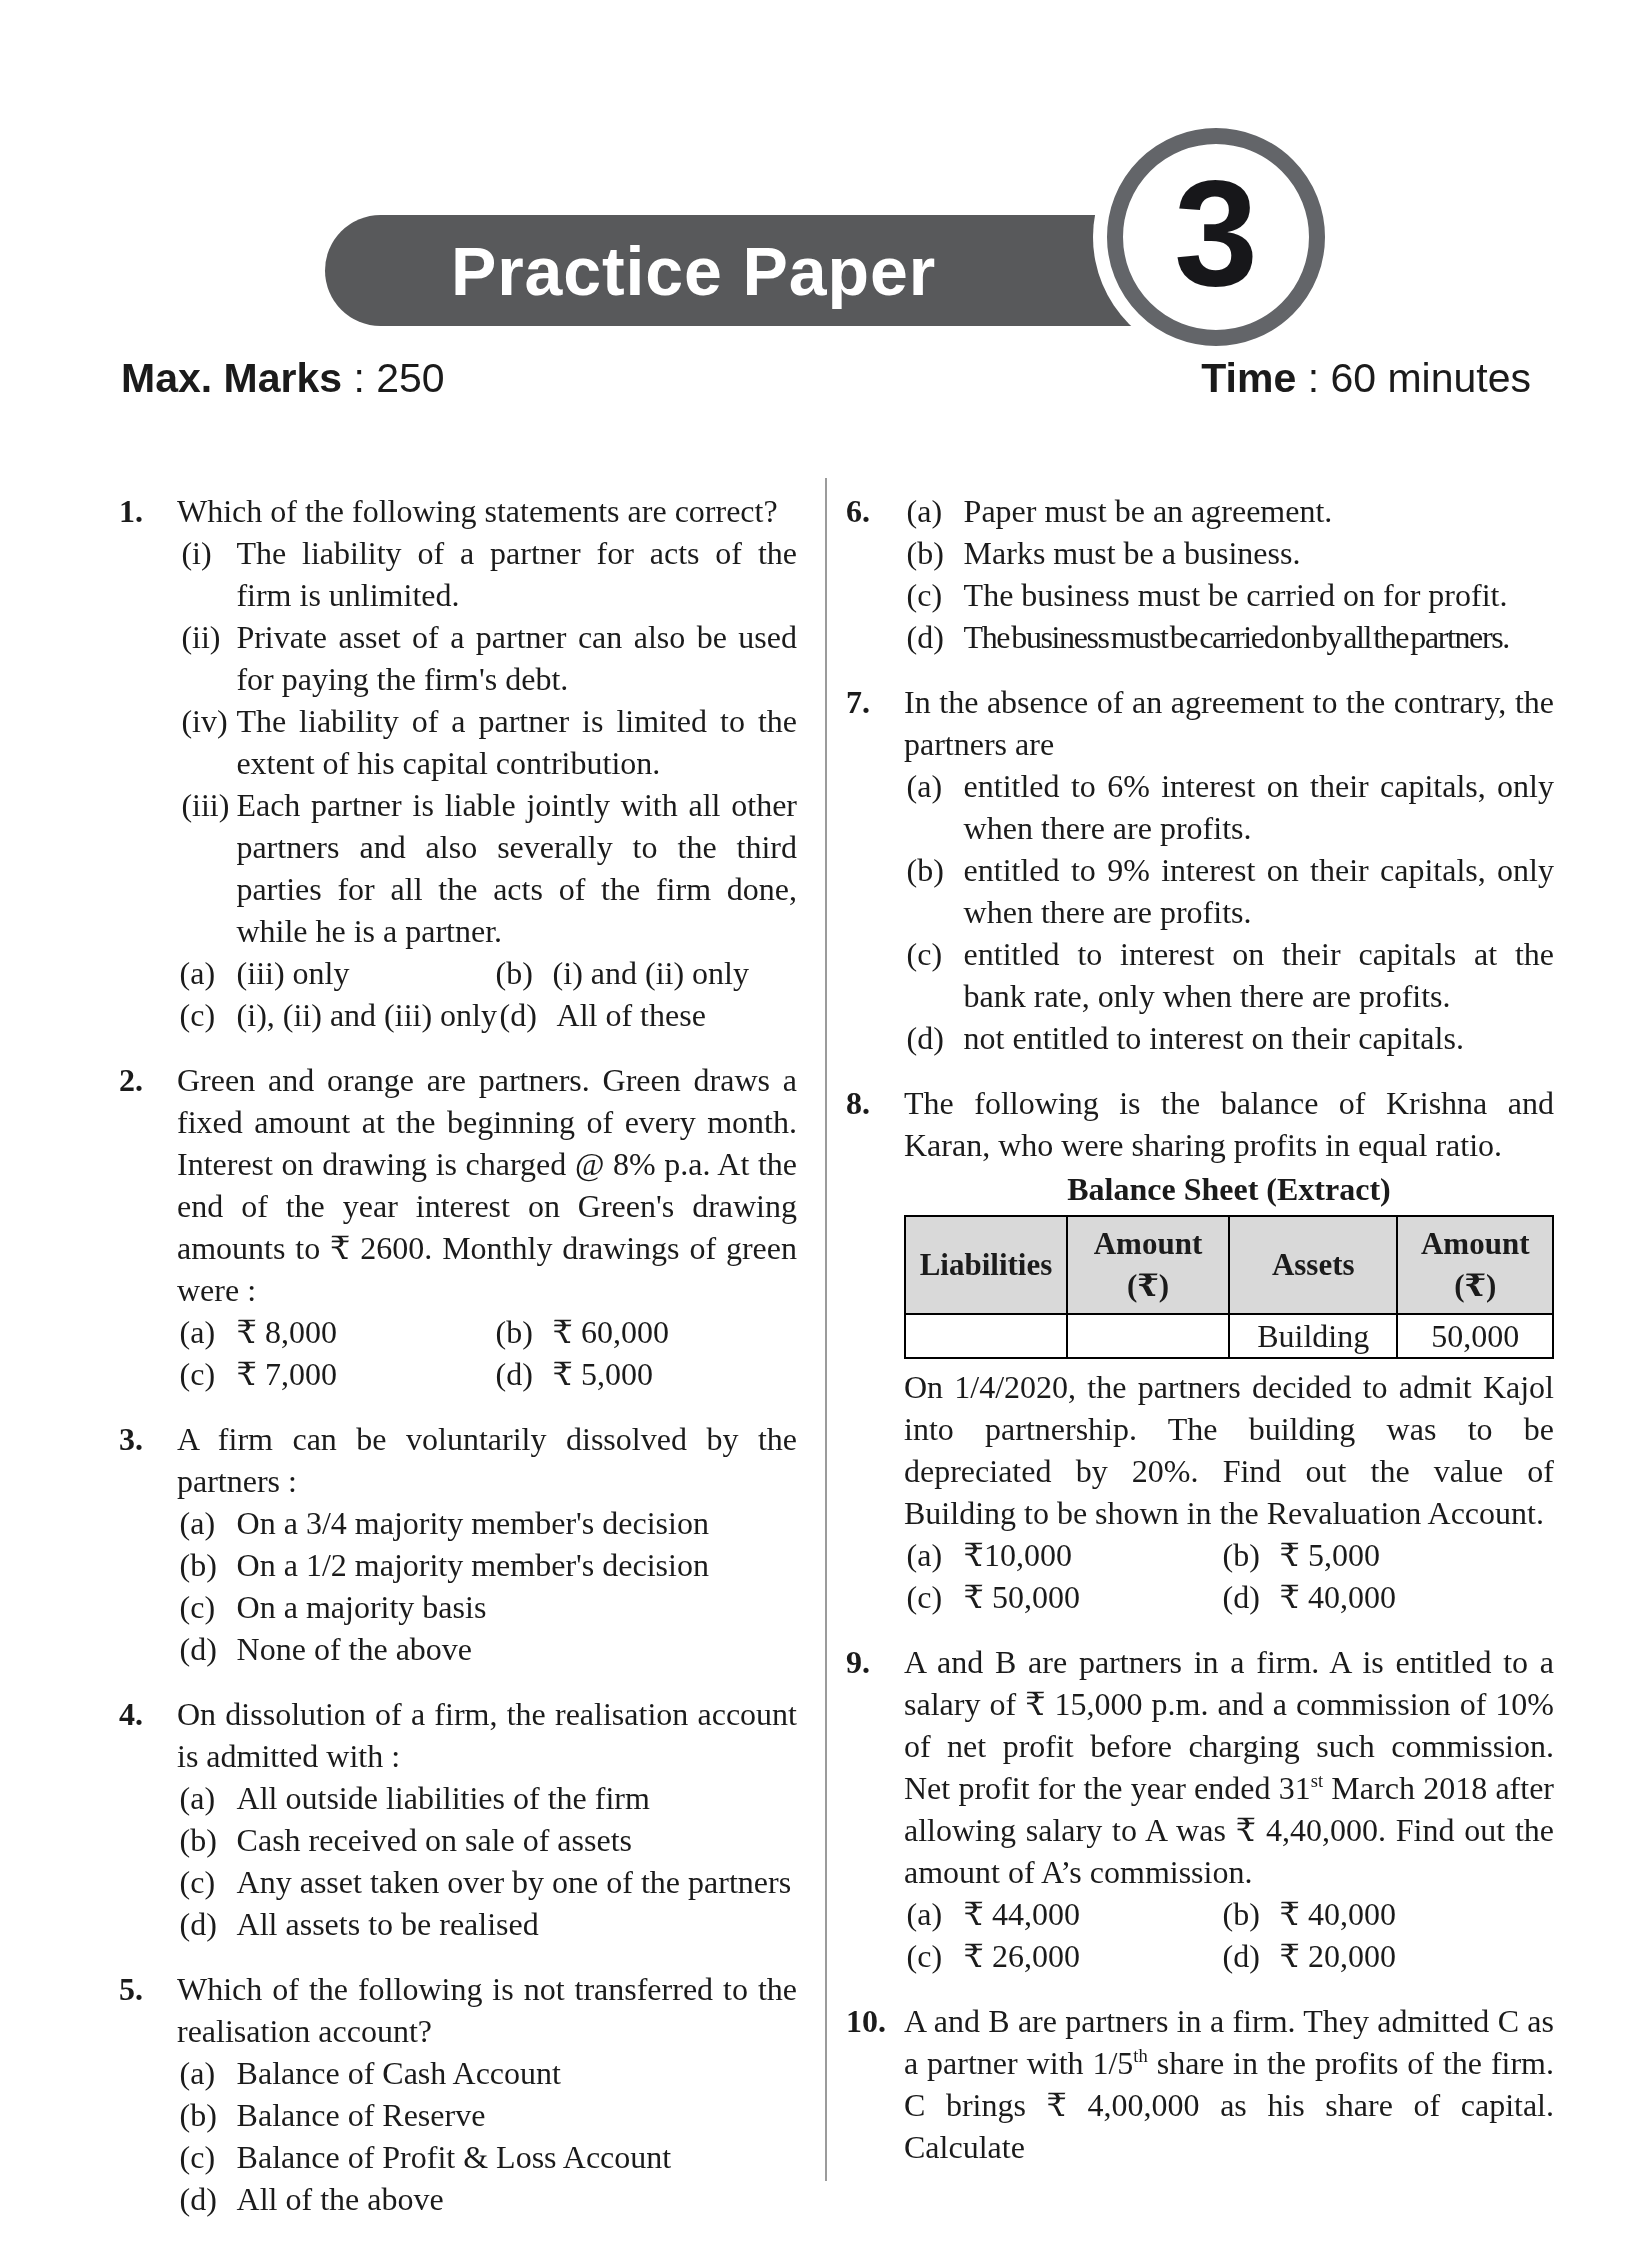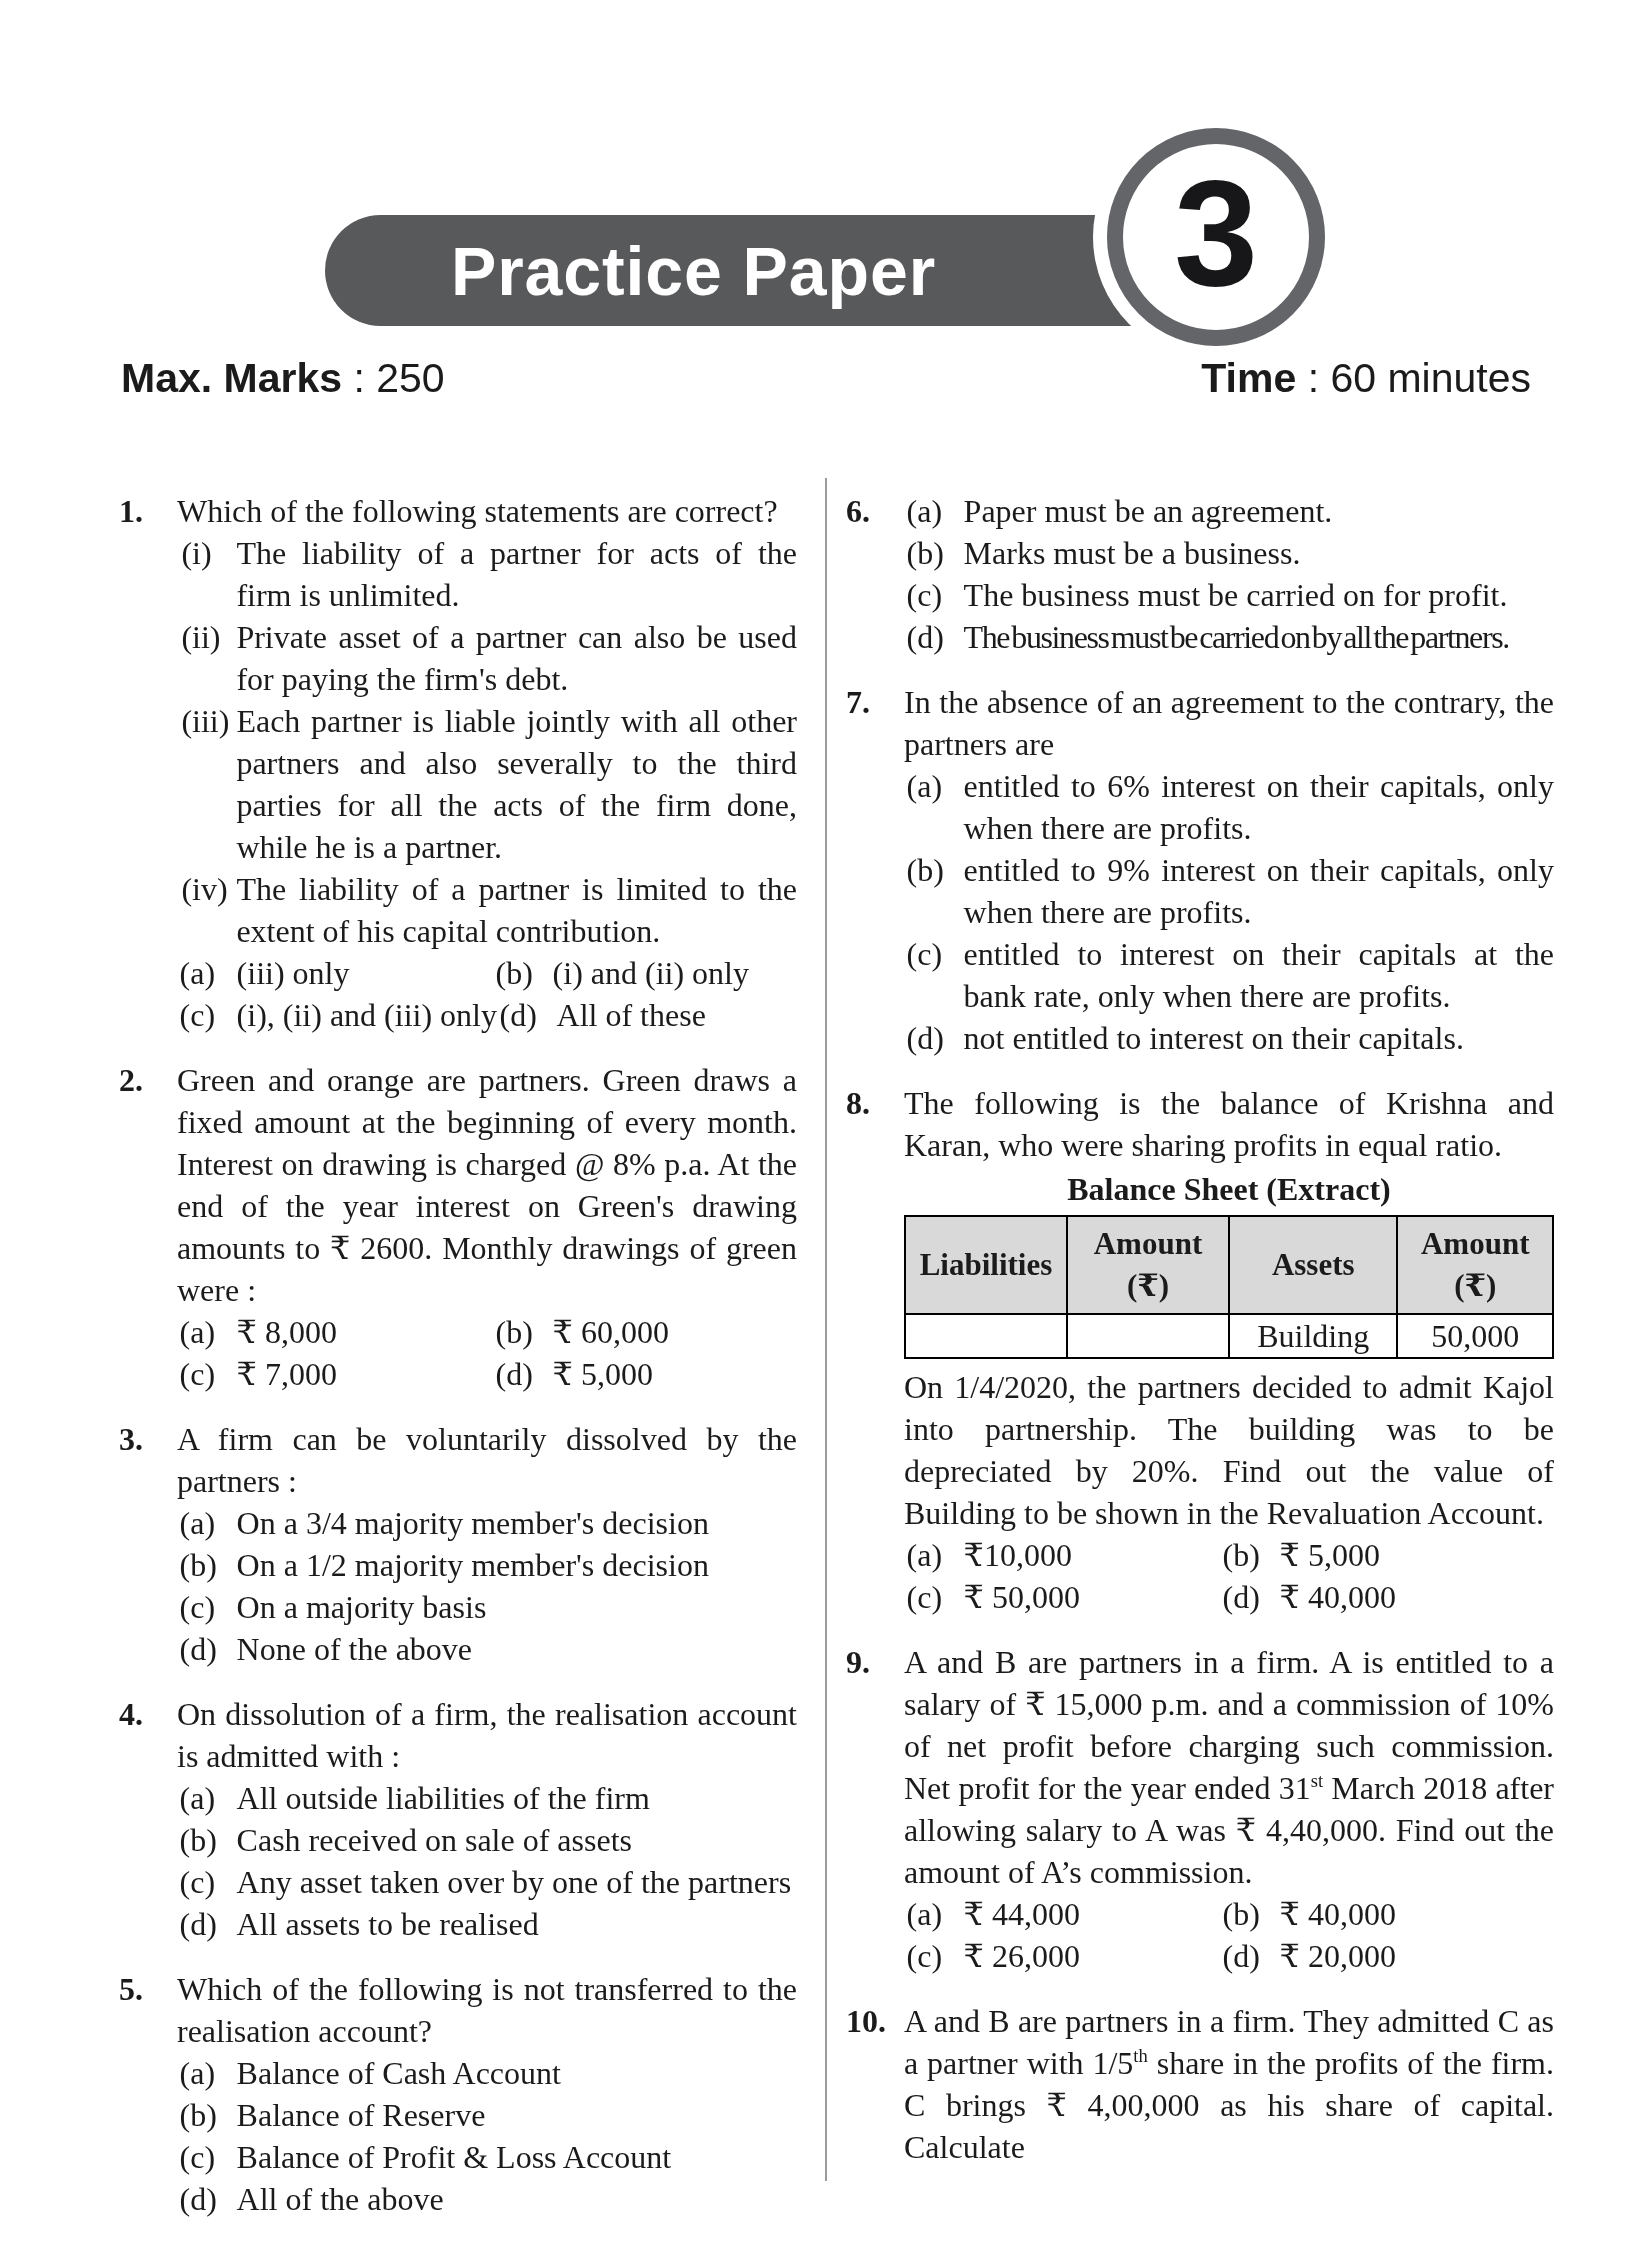--- a/index.html
+++ b/index.html
@@ -99,26 +99,26 @@
       <div class="qtext">Which of the following statements are correct?</div>
       <div class="sub">
           <span class="m">(i)</span>
           <span class="t">The liability of a partner for acts of the firm is unlimited.</span>
         </div>
       <div class="sub">
           <span class="m">(ii)</span>
           <span class="t">Private asset of a partner can also be used for paying the firm's debt.</span>
         </div>
       <div class="sub">
+          <span class="m">(iv)</span>
+          <span class="t">The liability of a partner is limited to the extent of his capital contribution.</span>
+        </div>
+      <div class="sub">
           <span class="m">(iii)</span>
           <span class="t">Each partner is liable jointly with all other partners and also severally to the third parties for all the acts of the firm done, while he is a partner.</span>
-        </div>
-      <div class="sub">
-          <span class="m">(iv)</span>
-          <span class="t">The liability of a partner is limited to the extent of his capital contribution.</span>
         </div>
       <div class="optrow">
         <div class="opt first">
             <span class="m">(a)</span>
             <span class="t">(iii) only</span>
           </div>
         <div class="opt second">
             <span class="m">(b)</span>
             <span class="t">(i) and (ii) only</span>
           </div>

